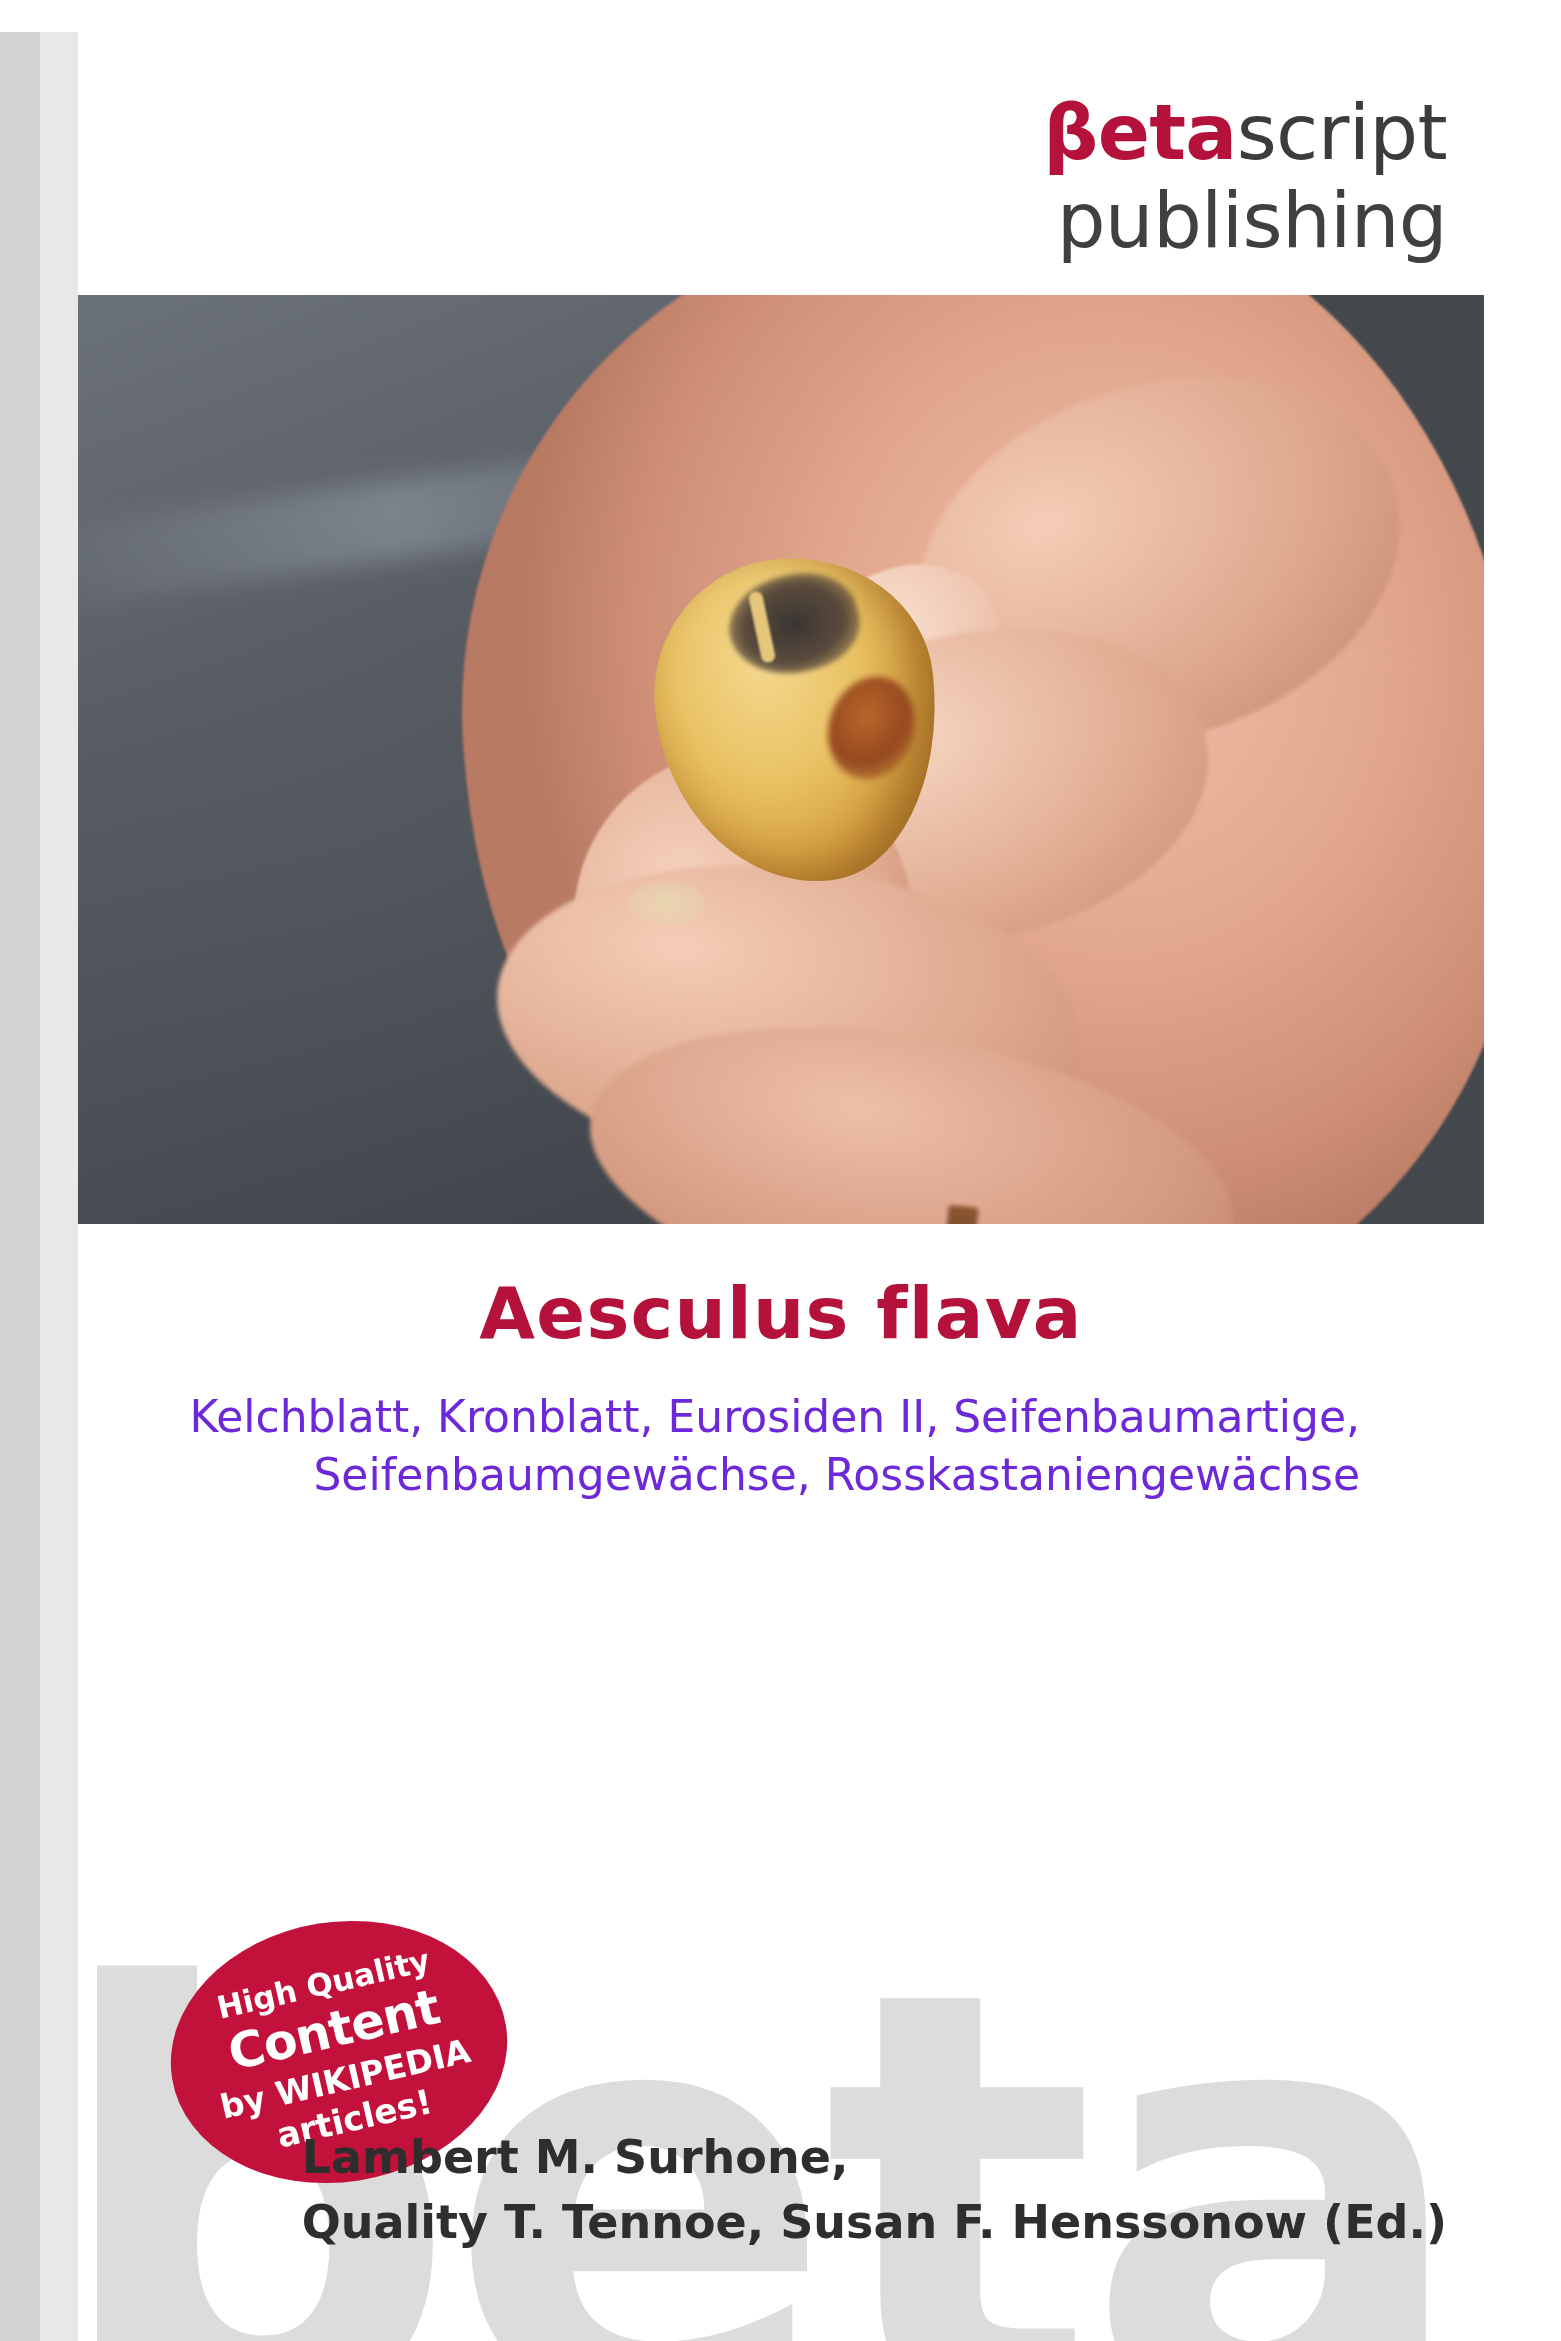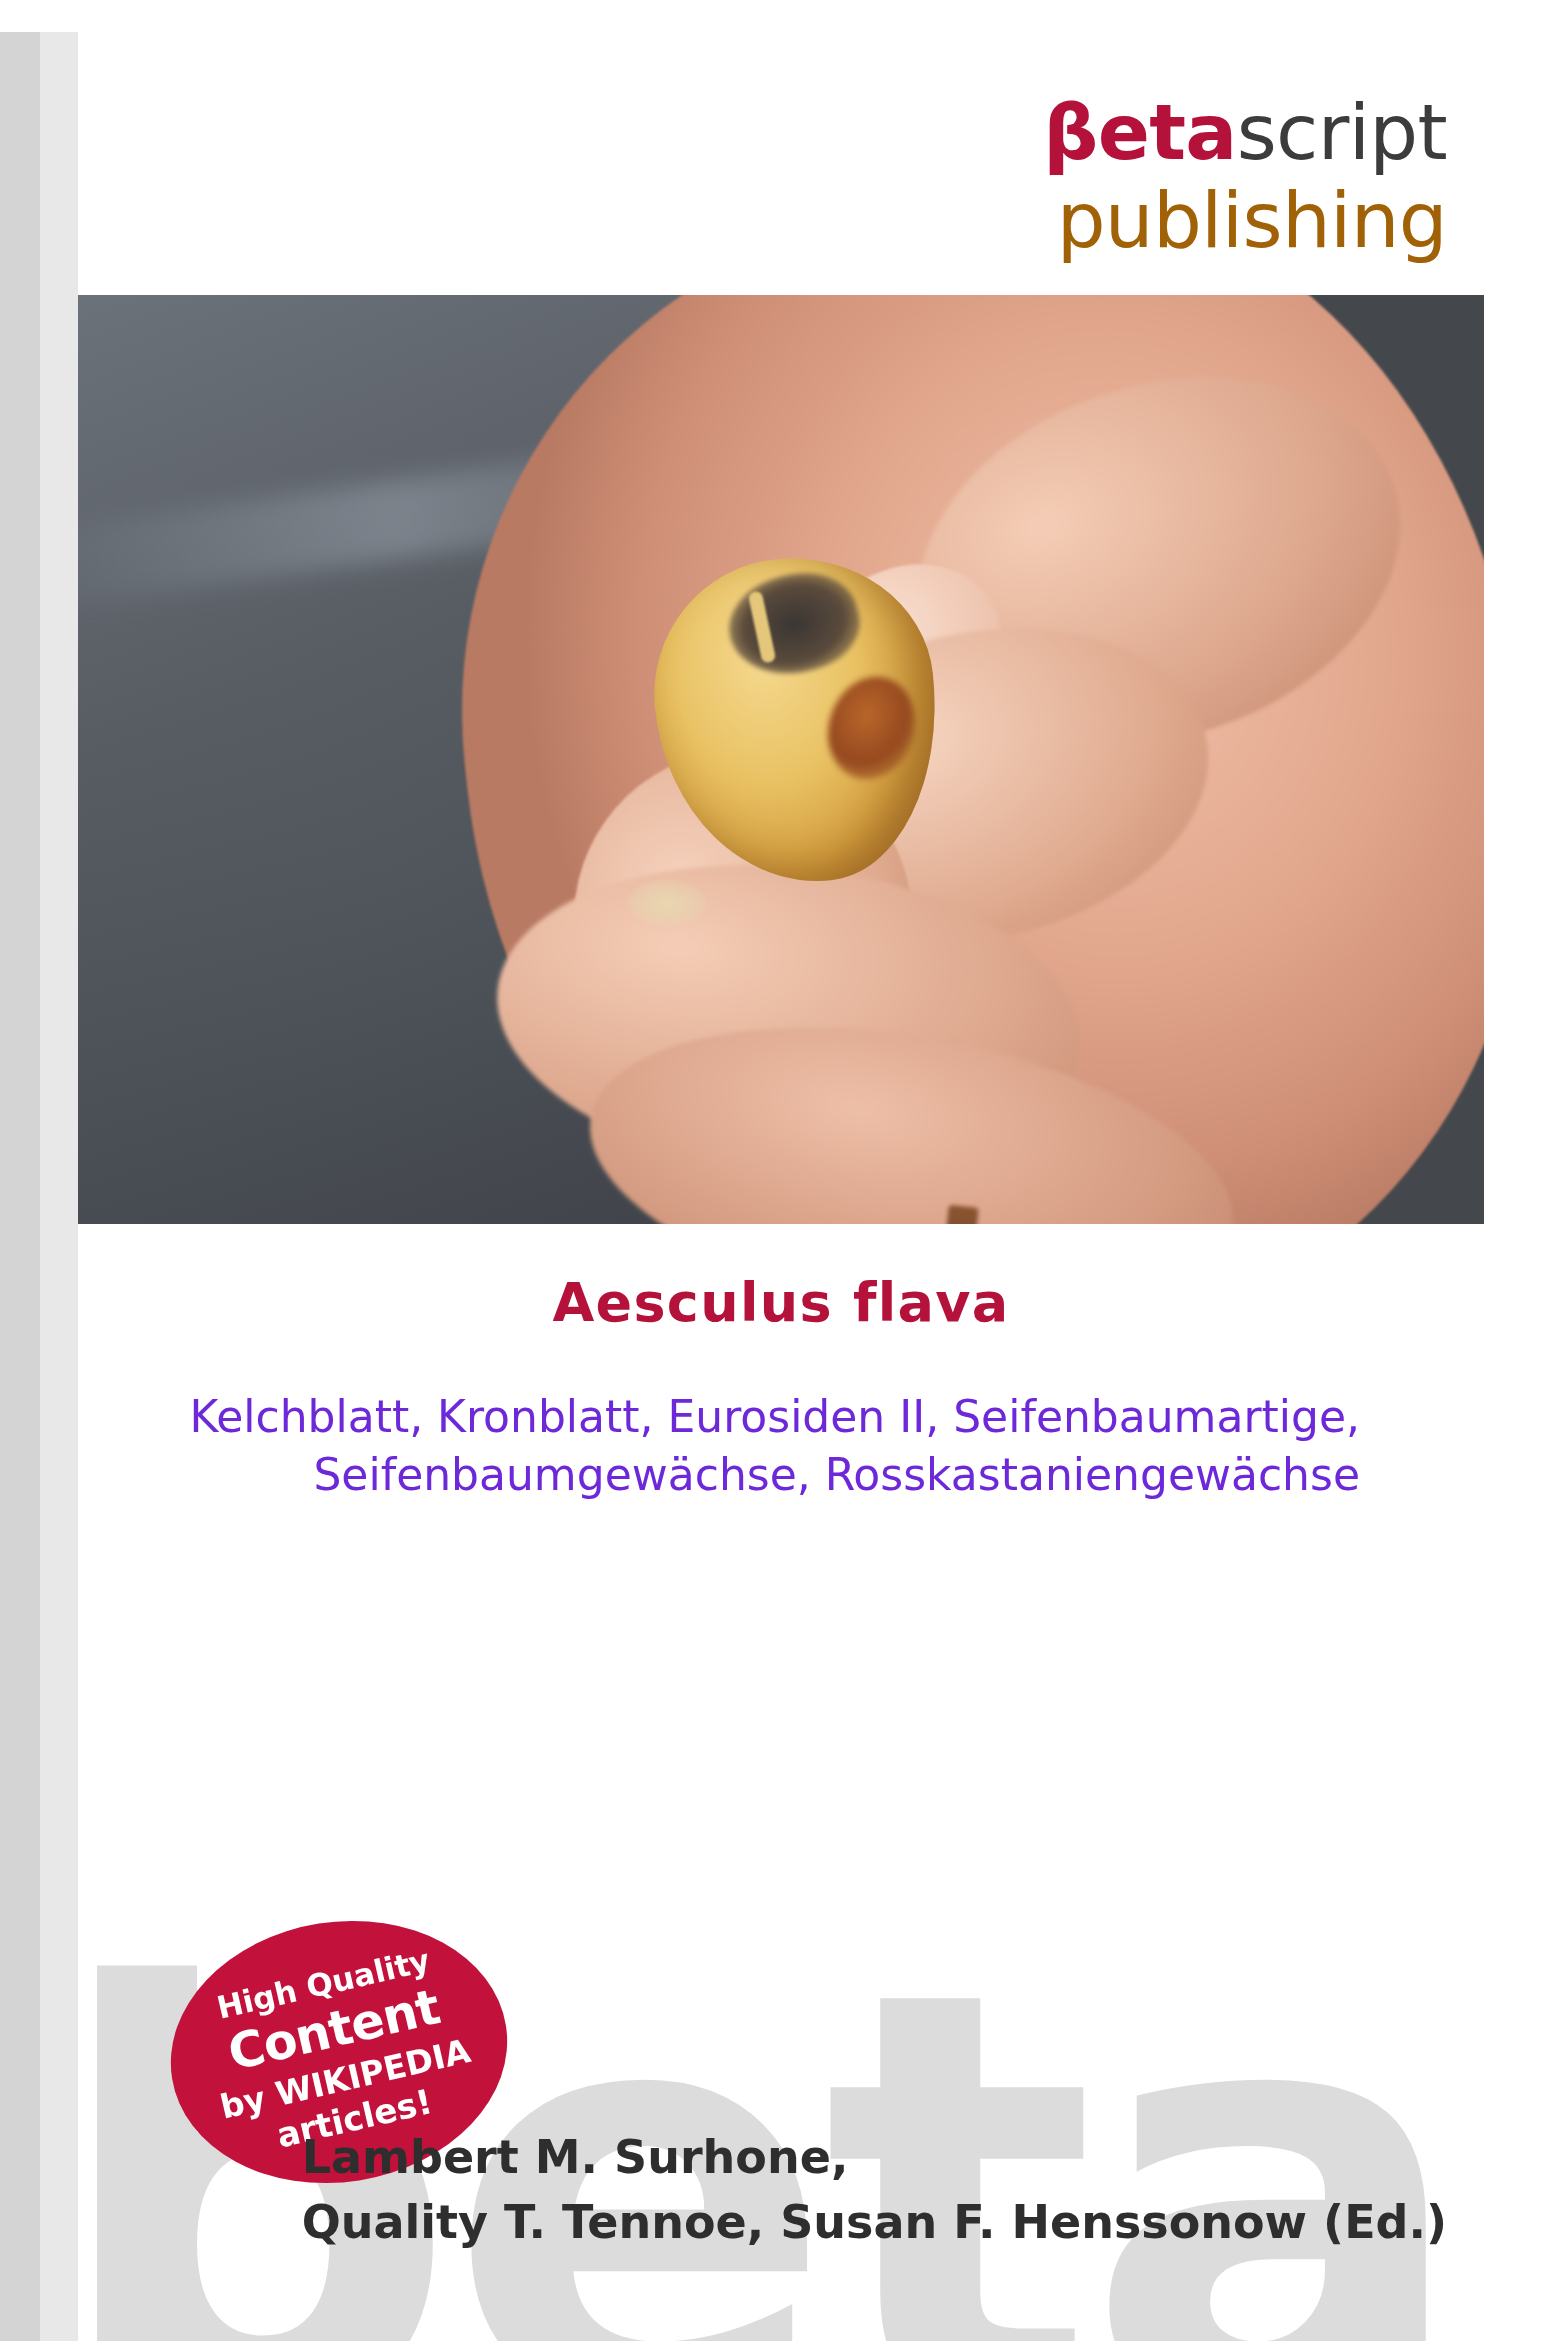--- a/index.html
+++ b/index.html
@@ -58,21 +58,21 @@
   .logo-beta {
     color: #b4123a;
     font-weight: 700;
   }
   .logo-script {
     color: #3c3c3c;
     font-weight: 400;
   }
   .logo-line2 {
     font-size: 77px;
-    color: #a16207;
+    color: #404040;
     font-weight: 400;
     margin-top: 9px;
     letter-spacing: -0.7px;
   }
 
   
   .photo {
     position: absolute;
     left: 78px;
     top: 263px;
@@ -216,21 +216,21 @@
   }
 
   
   .title {
     position: absolute;
     left: 78px;
     top: 1239px;
     width: 1406px;
     text-align: center;
     color: #b4123a;
-    font-size: 54px;
+    font-size: 72px;
     font-weight: 700;
     letter-spacing: 1.3px;
   }
   .subtitle {
     position: absolute;
     left: 183px;
     top: 1356px;
     width: 1177px;
     text-align: right;
     color: #6d28d9;

